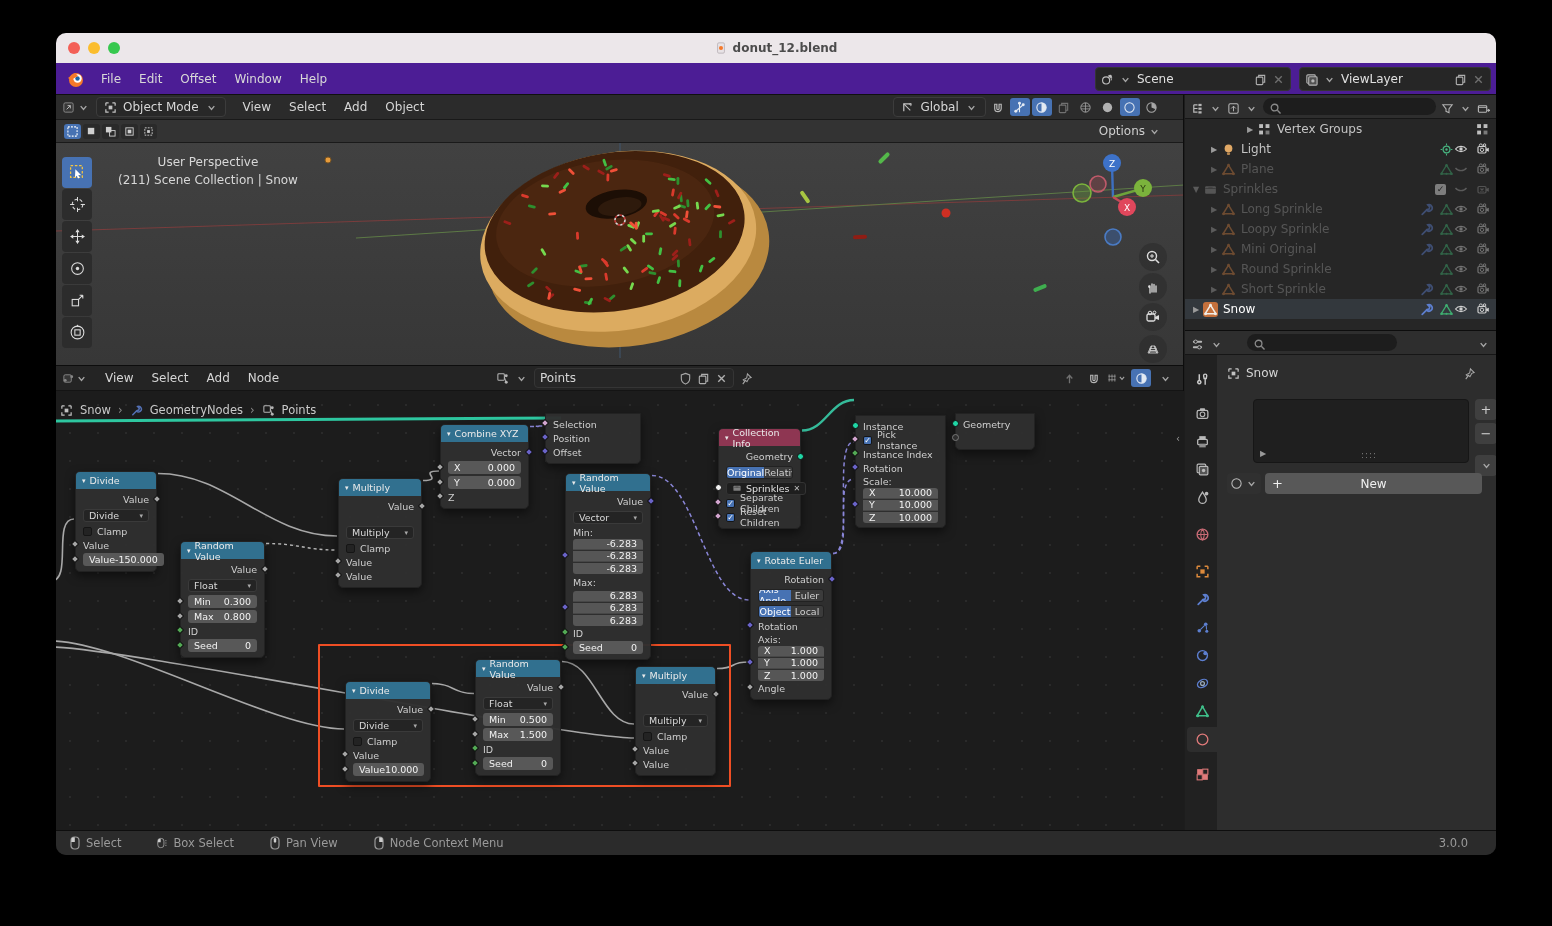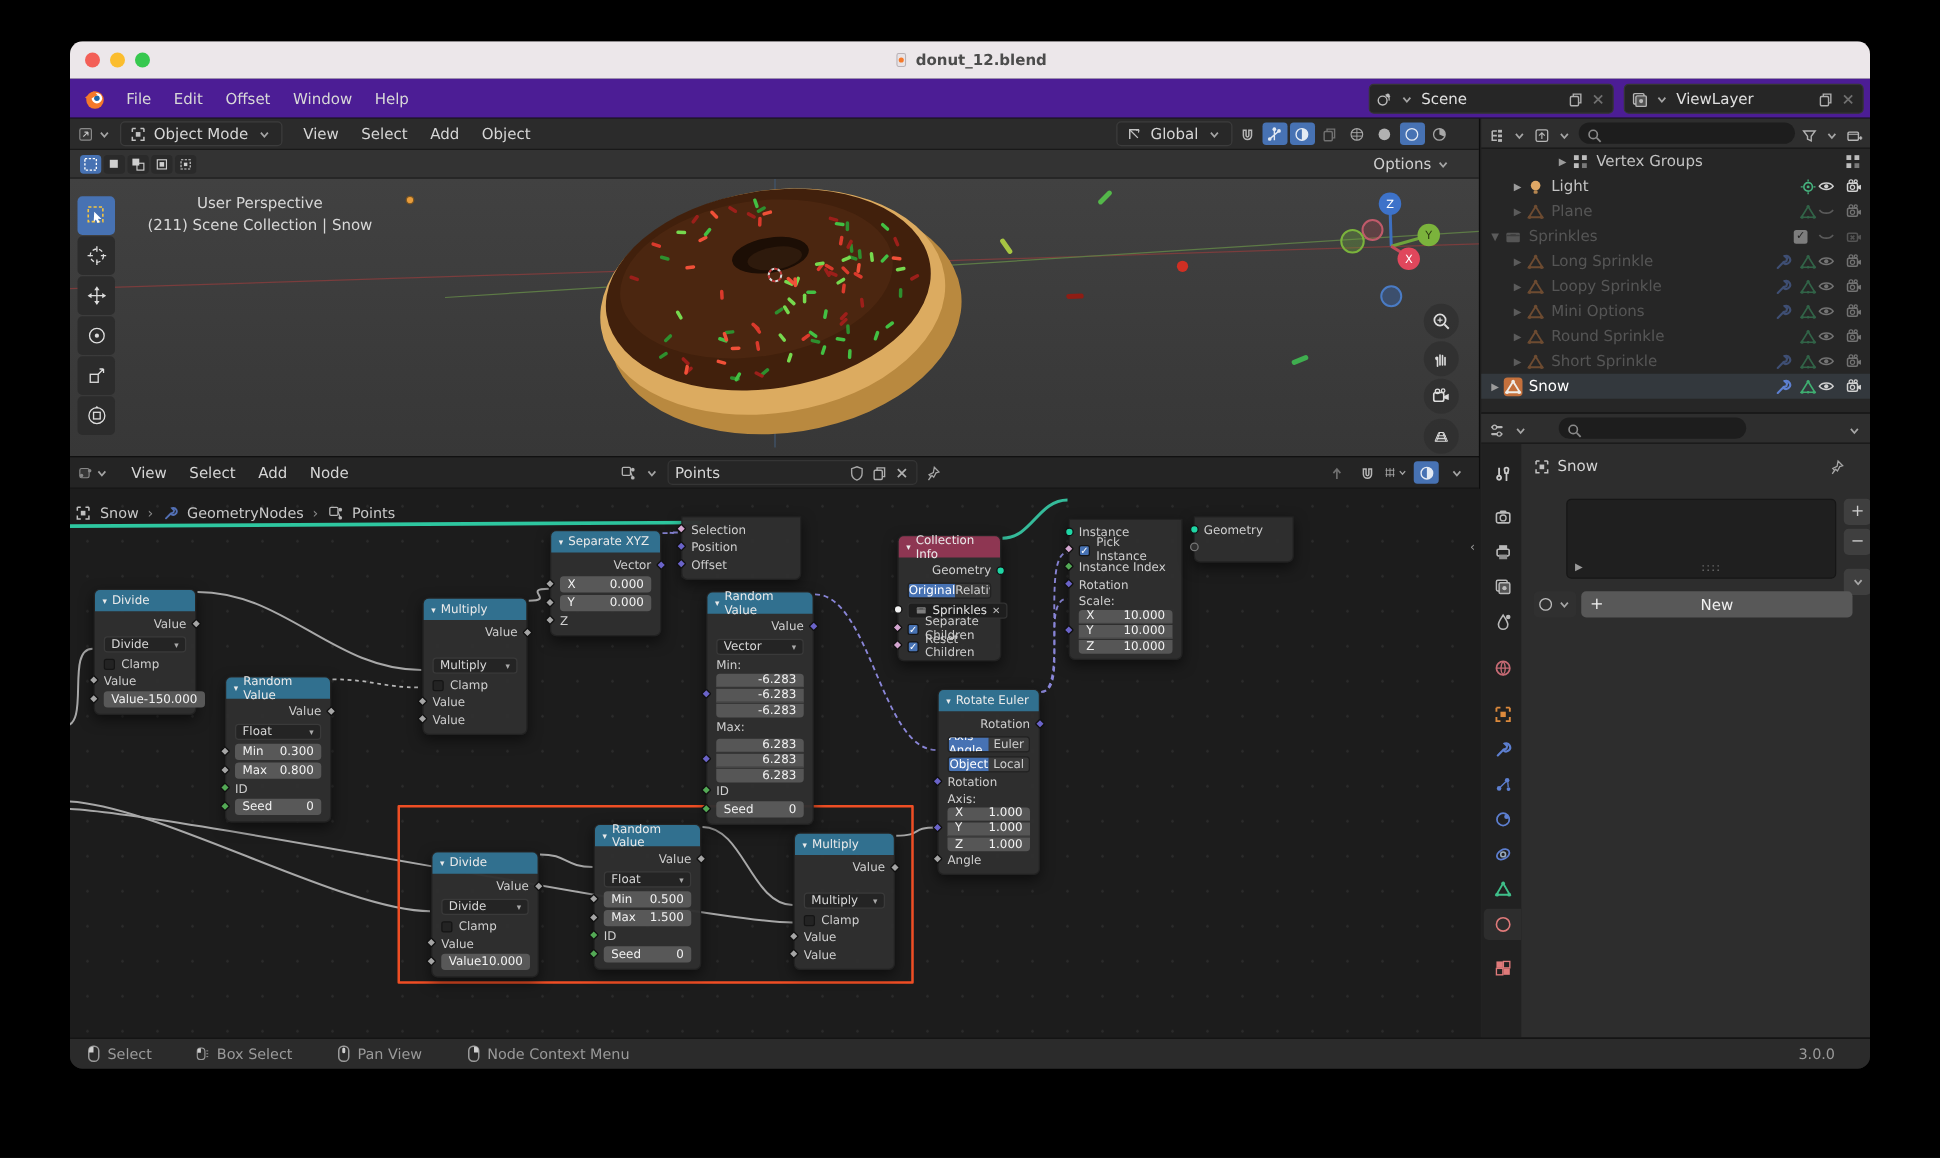--- a/index.html
+++ b/index.html
@@ -720,21 +720,21 @@
           </span>
         </div>
         <div class="ol-row dim" style="padding-left: 24px;">
           <span class="ol-arrow">▶</span>
           <span class="ol-ic"><svg viewBox="0 0 14 14">
               <path d="M7 3 L12 11 H2 Z" fill="none" stroke="#c4793f" stroke-width="1.4"></path>
               <circle cx="7" cy="3" r="1.3" fill="#c4793f"></circle>
               <circle cx="2.5" cy="11" r="1.3" fill="#c4793f"></circle>
               <circle cx="11.5" cy="11" r="1.3" fill="#c4793f"></circle>
             </svg></span>
-          <span class="lbl">Mini Options</span>
+          <span class="lbl">Mini Original</span>
           <span class="ol-data">
             <span class="ol-ic"><svg viewBox="0 0 14 14">
                 <path d="M3 11.5 L7.2 7.3 M7 7.5 a3 3 0 1 0 1.2 -4.8 l1.8 1.8 l-.6 2 l-2 .6 Z" fill="none" stroke="#5d7fd0" stroke-width="1.6" stroke-linecap="round"></path>
               </svg></span>
             <span class="ol-ic"><svg viewBox="0 0 14 14">
                 <path d="M7 3 L12 11 H2 Z" fill="none" stroke="#3fae71" stroke-width="1.2"></path>
                 <circle cx="7" cy="3" r="1.2" fill="#3fae71"></circle>
                 <circle cx="2.5" cy="11" r="1.2" fill="#3fae71"></circle>
                 <circle cx="11.5" cy="11" r="1.2" fill="#3fae71"></circle>
                 <circle cx="7" cy="11" r="1" fill="#3fae71"></circle>
@@ -1234,21 +1234,21 @@
             </div>
             <div class="nrow r-in" style="height: 14px;">
               <span class="sock dia s-gray inp"></span>
               <span>Value</span>
             </div>
           </div>
         </div>
         <div class="node" style="left: 384px; top: 33px; width: 89px;">
           <div class="hdr blue">
             <span class="carat">▾</span>
-            <span>Separate XYZ</span>
+            <span>Combine XYZ</span>
           </div>
           <div class="nrows">
             <div class="nrow r-out" style="height: 15px;">
               <span>Vector</span>
               <span class="sock dia s-purple outp"></span>
             </div>
             <div class="nrow r-field" style="height: 15px;">
               <span class="sock dia s-gray inp"></span>
               <span class="fieldw">
                 <span>X</span>

